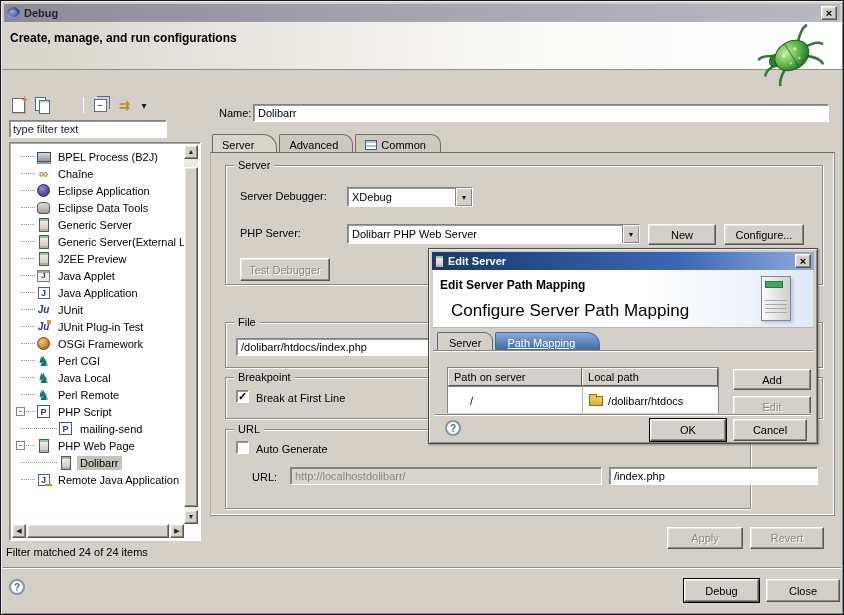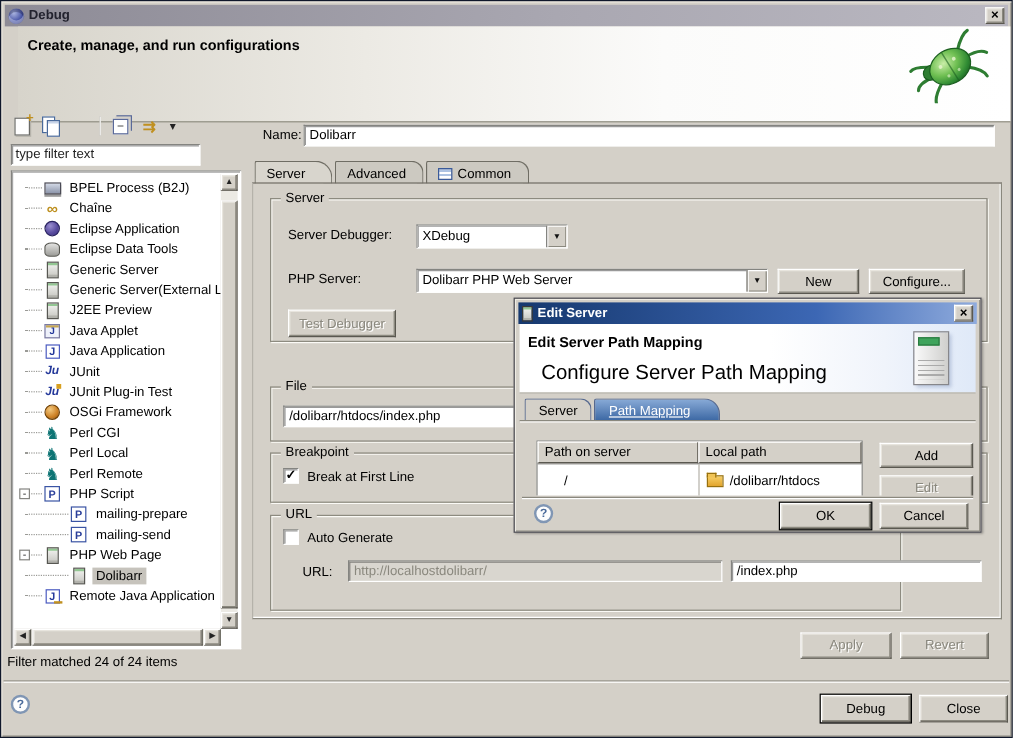--- a/index.html
+++ b/index.html
@@ -11,23 +11,23 @@
   .titlebar{position:absolute;left:3px;top:3px;right:3px;height:18px;
     background:linear-gradient(90deg,#8d8b96,#a9a7b1 55%,#bab8c1);display:flex;align-items:center;padding:0 3px;}
   .titlebar .tb-title{font-weight:bold;font-size:11px;color:#22222e;margin-left:4px;}
   .eclipse-logo{width:13px;height:13px;border-radius:50%;
     background:radial-gradient(circle at 35% 30%,#aab4e0,#4a57a8 55%,#252c6e);
     box-shadow:inset 0 -3px 0 rgba(255,255,255,.35), inset 0 3px 0 rgba(0,0,20,.25);flex:none;}
   .winbtn{width:16px;height:14px;background:#d4d0c8;border:1px solid;border-color:#fff #5a5850 #5a5850 #fff;
     box-shadow:inset -1px -1px 0 #8a887e,inset 1px 1px 0 #e8e5de;display:flex;align-items:center;justify-content:center;
     font-size:11px;font-weight:bold;line-height:1;color:#000;margin-left:auto;}
   
-  .banner{position:absolute;left:1px;top:21px;right:1px;height:80px;
+  .banner{position:absolute;left:1px;top:21px;right:1px;height:48px;
     background:linear-gradient(90deg,#d7d4cb 0%,#eceae4 35%,#fbfbfa 65%,#ffffff 100%);
-    border-bottom:1px solid #918f83;margin-left:13px;}
+    border-bottom:1px solid #918f83;}
   .banner .b-title{position:absolute;left:8px;top:9px;font-size:12px;font-weight:bold;}
   .bug{position:absolute;right:14px;top:0px;}
   
   .ltoolbar{position:absolute;left:8px;top:93px;height:22px;display:flex;align-items:center;gap:5px;}
   .tbi{width:19px;height:18px;display:flex;align-items:center;justify-content:center;position:relative;}
   .tb-sep{width:1px;height:16px;background:#8a887e;border-right:1px solid #fff;margin:0 2px;}
   .new-config-icon::before{content:"";width:11px;height:13px;background:#fff;border:1px solid #6a6a66;box-shadow:1px 1px 0 #b5b2aa;}
   .new-config-icon::after{content:"+";position:absolute;right:0px;top:-3px;color:#c09020;font-weight:bold;font-size:11px;}
   .duplicate-config-icon::before{content:"";position:absolute;left:2px;top:1px;width:9px;height:12px;background:#fff;border:1px solid #4a6a9a;}
   .duplicate-config-icon::after{content:"";position:absolute;left:6px;top:4px;width:9px;height:12px;background:#fff;border:1px solid #4a6a9a;box-shadow:inset 0 2px 0 #c8d4e8;}
@@ -259,38 +259,33 @@
           <span class="tlabel">OSGi Framework</span>
         </div>
         <div class="tree-row">
           <span class="indent d1"></span>
           <span class="ticon perl-icon"></span>
           <span class="tlabel">Perl CGI</span>
         </div>
         <div class="tree-row">
           <span class="indent d1"></span>
           <span class="ticon perl-icon"></span>
-          <span class="tlabel">Perl Local</span>
+          <span class="tlabel">Java Local</span>
         </div>
         <div class="tree-row">
           <span class="indent d1"></span>
           <span class="ticon perl-icon"></span>
           <span class="tlabel">Perl Remote</span>
         </div>
         <div class="tree-row">
           <span class="indent d1">
             <span class="expander">-</span>
           </span>
           <span class="ticon php-icon"></span>
           <span class="tlabel">PHP Script</span>
-        </div>
-        <div class="tree-row">
-          <span class="indent d2"></span>
-          <span class="ticon php-icon"></span>
-          <span class="tlabel">mailing-prepare</span>
         </div>
         <div class="tree-row">
           <span class="indent d2"></span>
           <span class="ticon php-icon"></span>
           <span class="tlabel">mailing-send</span>
         </div>
         <div class="tree-row">
           <span class="indent d1">
             <span class="expander">-</span>
           </span>

